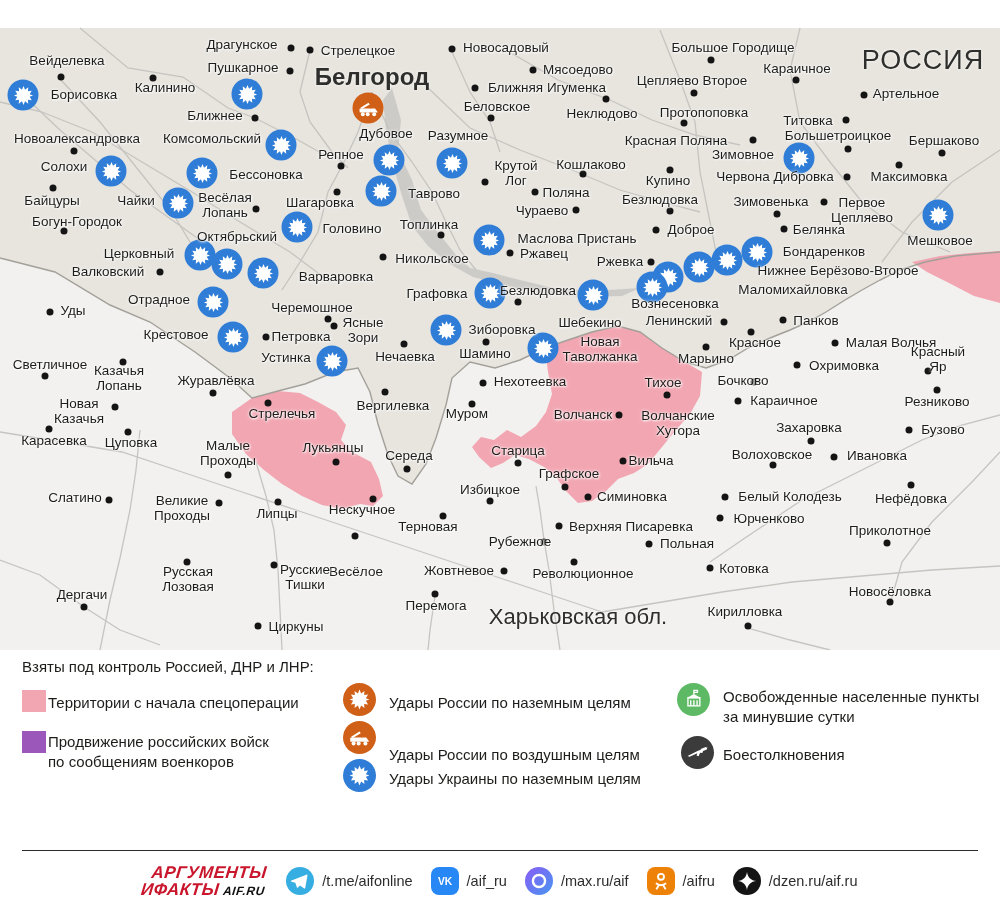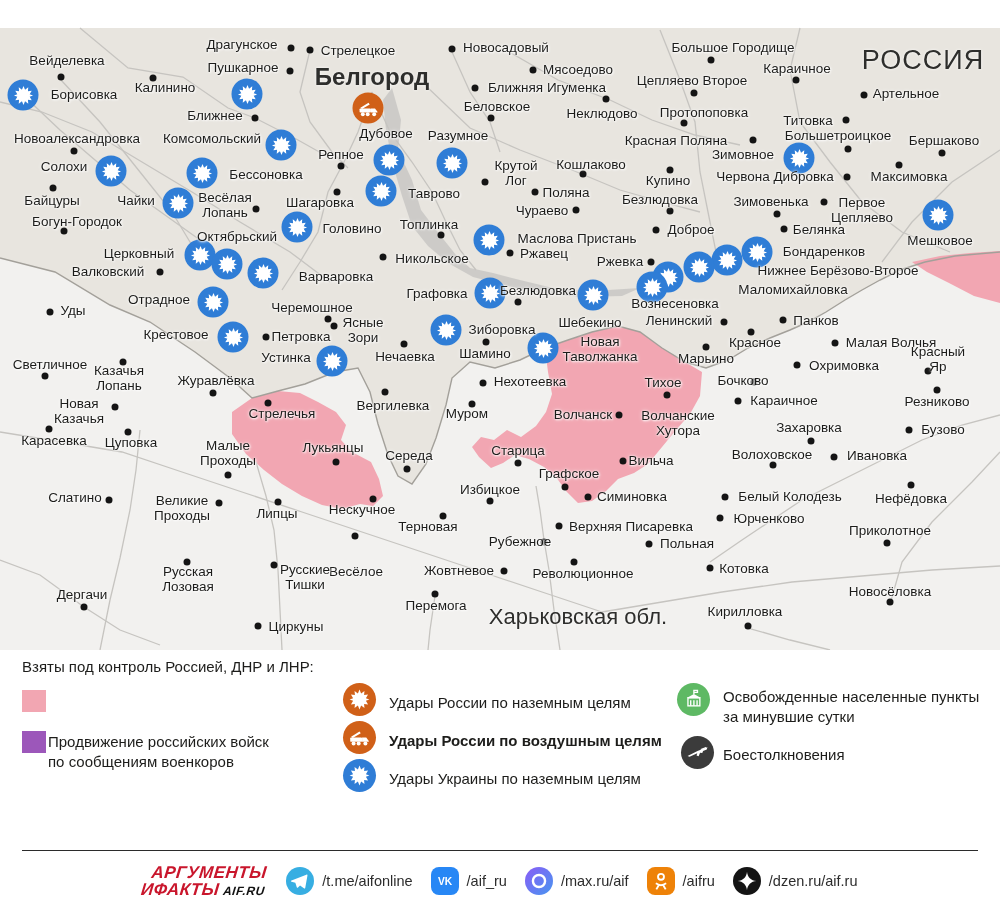--- a/index.html
+++ b/index.html
@@ -511,20 +511,21 @@
         <div class="biglabel" style="left: 372px; top: 77px; font-size: 24px; font-weight: 600;">Белгород</div>
         <div class="biglabel" style="left: 923px; top: 60px; font-size: 27px; font-weight: 400; letter-spacing: 1px;">РОССИЯ</div>
         <div class="biglabel" style="left: 578px; top: 617px; font-size: 22px; font-weight: 400;">Харьковская обл.</div>
       </div>
   </div>
 
   <div id="legend">
     <div class="legend-title">Взяты под контроль Россией, ДНР и ЛНР:</div>
 
     <div class="swatch pink"></div>
+    <div class="legend-label" style="left:48px;top:43px;">Территории с начала спецоперации</div>
 
     <div class="swatch purple"></div>
     <div class="legend-label" style="left:48px;top:82px;">Продвижение российских войск
 по сообщениям военкоров</div>
 
     <div class="licon orange" style="left:343px;top:33px;">
       <svg viewBox="0 0 30 30">
           <polygon fill="#fff" points="26,15 22.1,16.5 24.5,20.5 20.1,19.9 20.5,24.5 16.8,21.7 15,26 13.2,21.7 9.5,24.5 9.9,19.9 5.5,20.5 7.9,16.5 4,15 7.9,13.5 5.5,9.5 9.9,10.1 9.5,5.5 13.2,8.3 15,4 16.8,8.3 20.5,5.5 20.1,10.1 24.5,9.5 22.1,13.5"></polygon>
         </svg>
     </div>
@@ -535,21 +536,21 @@
           <g fill="#fff">
             <rect x="5" y="16" width="14" height="5" rx="1"></rect>
             <path d="M19 16h5l3 4v1h-8z"></path>
             <circle cx="9" cy="23" r="2.4"></circle>
             <circle cx="15" cy="23" r="2.4"></circle>
             <circle cx="23" cy="23" r="2.4"></circle>
             <path d="M6 15 L16 9 L17.5 11 L8 16.5 Z"></path>
           </g>
         </svg>
     </div>
-    <div class="legend-label" style="left:389px;top:81px;font-weight:bold;">Удары России по воздушным целям</div>
+    <div class="legend-label" style="left:389px;top:95px;">Удары России по воздушным целям</div>
 
     <div class="licon blue" style="left:343px;top:109px;">
       <svg viewBox="0 0 30 30">
           <polygon fill="#fff" points="26,15 22.1,16.5 24.5,20.5 20.1,19.9 20.5,24.5 16.8,21.7 15,26 13.2,21.7 9.5,24.5 9.9,19.9 5.5,20.5 7.9,16.5 4,15 7.9,13.5 5.5,9.5 9.9,10.1 9.5,5.5 13.2,8.3 15,4 16.8,8.3 20.5,5.5 20.1,10.1 24.5,9.5 22.1,13.5"></polygon>
         </svg>
     </div>
     <div class="legend-label" style="left:389px;top:119px;">Удары Украины по наземным целям</div>
 
     <div class="licon green" style="left:677px;top:33px;">
       <svg viewBox="0 0 34 34" fill="none" stroke="#fff" stroke-width="1.7">

